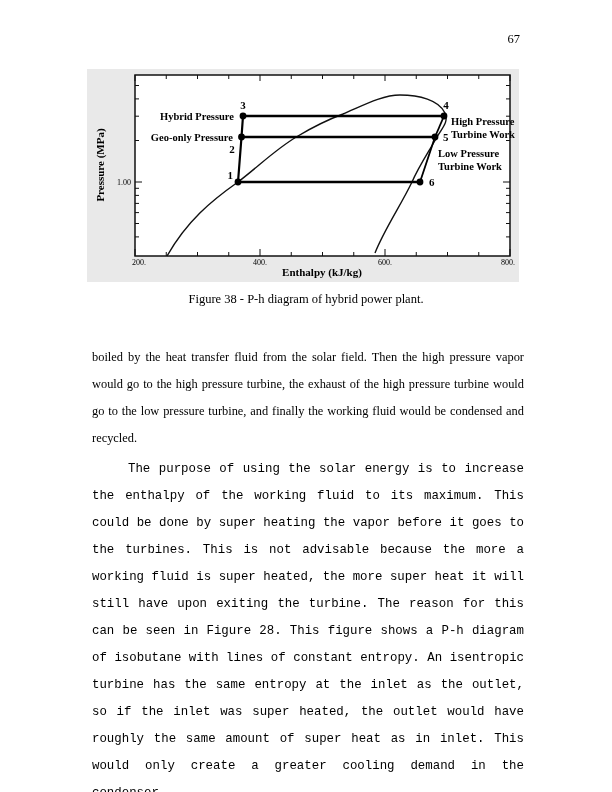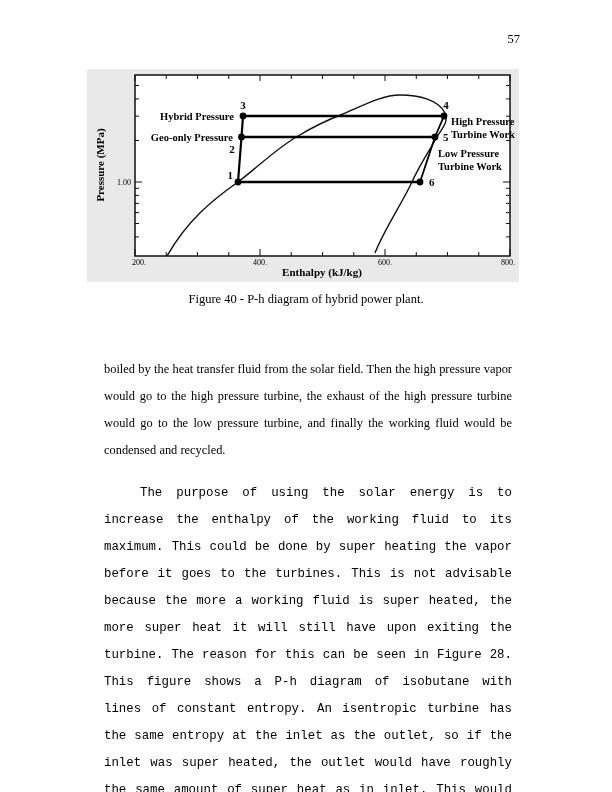--- a/index.html
+++ b/index.html
@@ -38,35 +38,35 @@
   #body-text {
     position: absolute;
     left: 88px;
     top: 340px;
     width: 440px;
   }
   .para {
     text-align: justify;
     font-size: 12.4px;
     line-height: 27px;
-    margin: 16px;
+    margin: 4px;
   }
   .para.indent { text-indent: 36px; font-family: Liberation Mono, monospace; }
   
   .axis-label   { font: bold 11px "Liberation Serif", serif; fill: #000; }
   .tick-label   { font: 8px "Liberation Serif", serif; fill: #000; }
   .pt-label     { font: bold 11px "Liberation Serif", serif; fill: #000; }
   .anno-label   { font: bold 10.5px "Liberation Serif", serif; fill: #000; }
 </style>
 </head>
 <body>
 
 <div id="page">
 
-  <div id="page-number">57</div>
+  <div id="page-number">67</div>
 
   <div id="figure-box">
     <svg width="432" height="213" viewBox="0 0 432 213" xmlns="http://www.w3.org/2000/svg">
 
       <rect x="48" y="6" width="375" height="181" fill="#ffffff" stroke="#111111" stroke-width="1.5"></rect>
 
       <path d="M48 187v-7 M173 187v-7 M298 187v-7 M423 187v-7" stroke="#111" stroke-width="1" fill="none"></path>
       <path d="M79.25 187v-4 M110.5 187v-4 M141.75 187v-4 M204.25 187v-4 M235.5 187v-4 M266.75 187v-4 M329.25 187v-4 M360.5 187v-4 M391.75 187v-4" stroke="#111" stroke-width="1" fill="none"></path>
 
       <path d="M48 6v6 M173 6v6 M298 6v6 M423 6v6" stroke="#111" stroke-width="1" fill="none"></path>
@@ -112,20 +112,20 @@
 
       <text class="anno-label" x="147" y="51" text-anchor="end">Hybrid Pressure</text>
       <text class="anno-label" x="146" y="72" text-anchor="end">Geo-only Pressure</text>
       <text class="anno-label" x="364" y="56" text-anchor="start">High Pressure</text>
       <text class="anno-label" x="364" y="69" text-anchor="start">Turbine Work</text>
       <text class="anno-label" x="351" y="88" text-anchor="start">Low Pressure</text>
       <text class="anno-label" x="351" y="101" text-anchor="start">Turbine Work</text>
     </svg>
   </div>
 
-  <div id="figure-caption">Figure 40 - P-h diagram of hybrid power plant.</div>
+  <div id="figure-caption">Figure 38 - P-h diagram of hybrid power plant.</div>
 
   <div id="body-text">
     <p class="para">boiled by the heat transfer fluid from the solar field. Then the high pressure vapor would go to the high pressure turbine, the exhaust of the high pressure turbine would go to the low pressure turbine, and finally the working fluid would be condensed and recycled.</p>
     <p class="para indent">The purpose of using the solar energy is to increase the enthalpy of the working fluid to its maximum. This could be done by super heating the vapor before it goes to the turbines. This is not advisable because the more a working fluid is super heated, the more super heat it will still have upon exiting the turbine. The reason for this can be seen in Figure 28. This figure shows a P-h diagram of isobutane with lines of constant entropy. An isentropic turbine has the same entropy at the inlet as the outlet, so if the inlet was super heated, the outlet would have roughly the same amount of super heat as in inlet. This would only create a greater cooling demand in the condenser.</p>
   </div>
 
 </div>
 
 </body></html>

